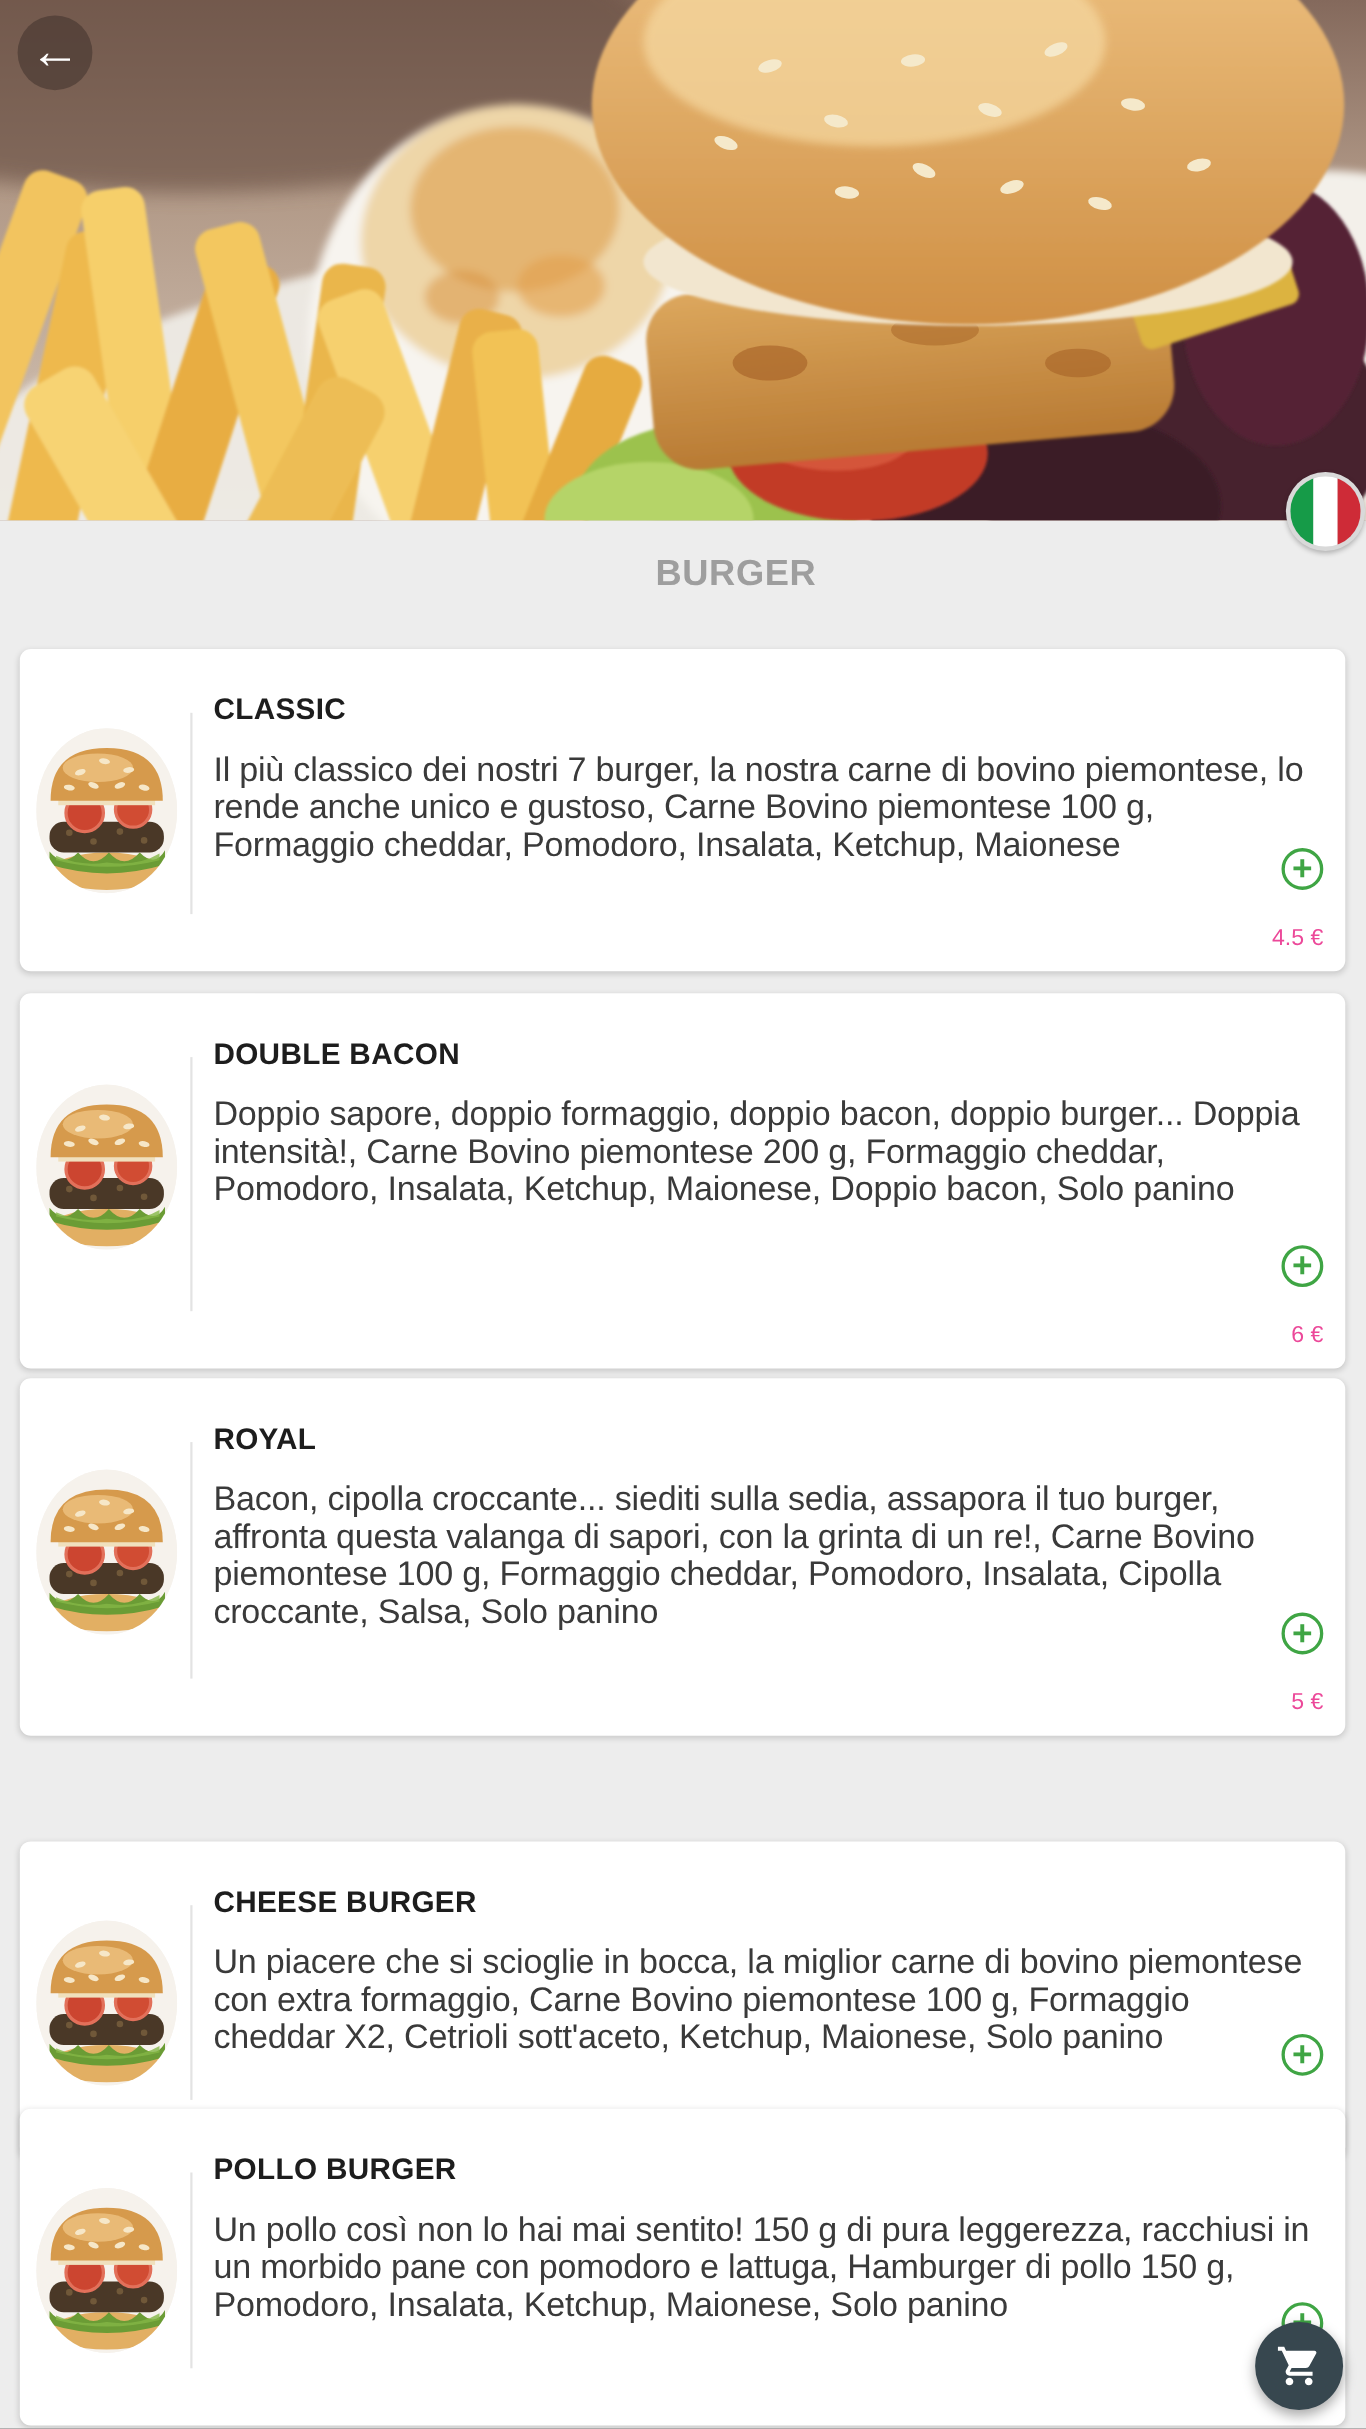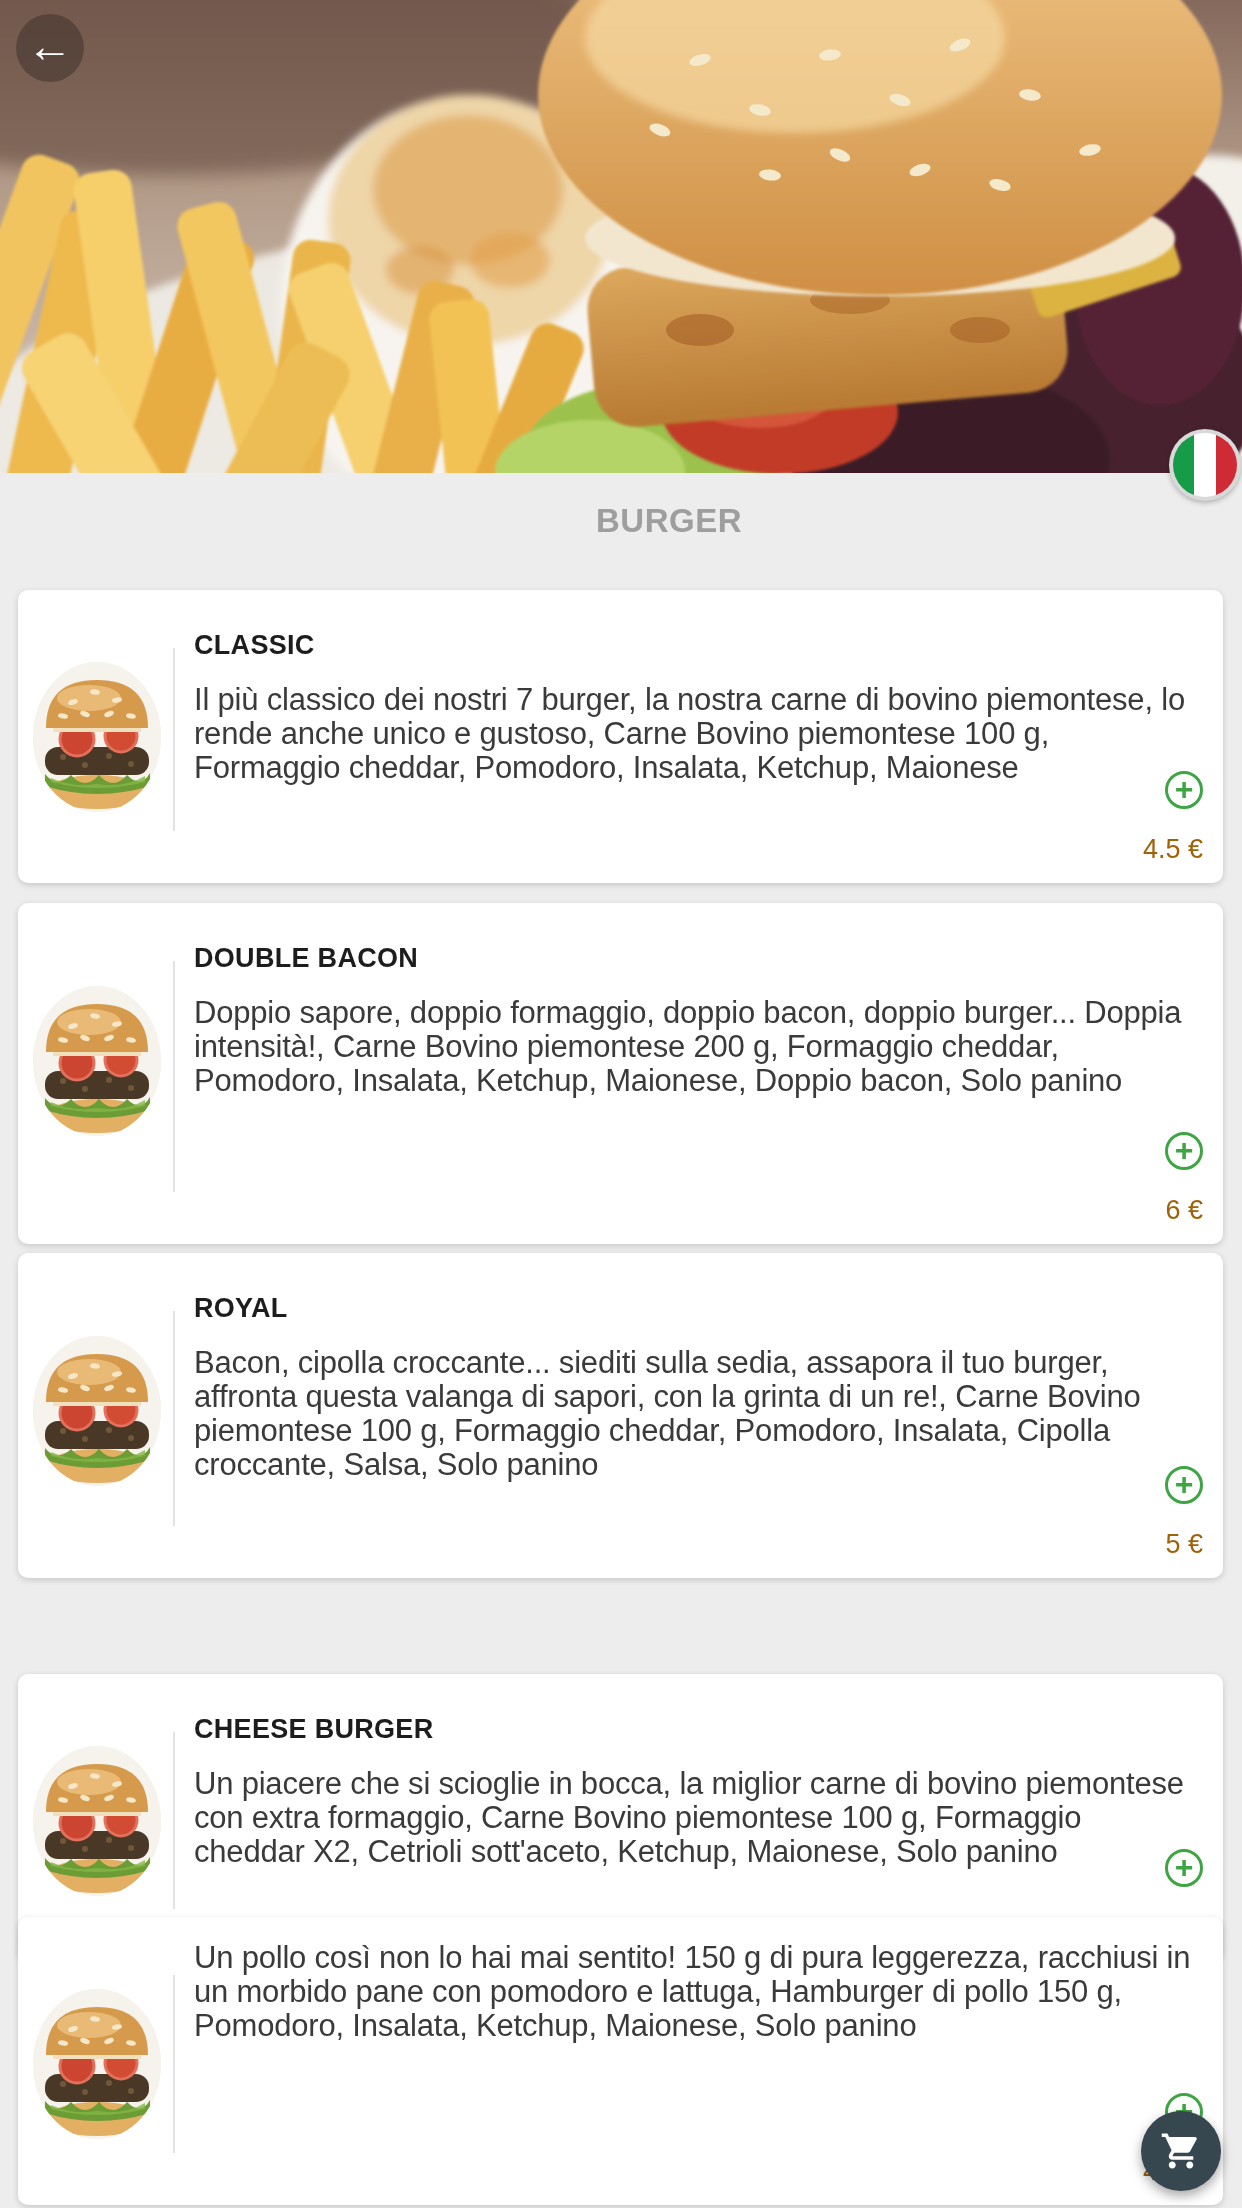--- a/index.html
+++ b/index.html
@@ -51,21 +51,21 @@
   .vline{position:absolute;left:155px;top:58px;bottom:52px;width:2px;background:#e3e3e3;}
   .content{margin:0 24px 0 176px;padding-top:24px;}
   .item-name{font-size:27px;font-weight:bold;color:#1d1d1d;letter-spacing:.3px;margin:16px 0 22px 0;}
   .item-desc{font-size:31px;color:#3a3a3a;line-height:34px;letter-spacing:-.2px;}
   .add-btn{
     position:absolute;right:20px;bottom:74px;width:32px;height:32px;
     border:3px solid #3fa544;border-radius:50%;background:#fff;color:#3fa544;
     display:flex;align-items:center;justify-content:center;cursor:pointer;
   }
   .add-btn .glyph{font-size:32px;line-height:1;margin-top:-3px;font-weight:bold;}
-  .item-price{position:absolute;right:20px;bottom:18px;font-size:27px;color:#a16207;}
+  .item-price{position:absolute;right:20px;bottom:18px;font-size:21px;color:#ec4899;}
 
   
   .fab{
     position:absolute;left:1141px;top:2111px;width:80px;height:80px;border-radius:50%;
     background:#37474f;z-index:10;display:flex;align-items:center;justify-content:center;
     box-shadow:0 5px 12px rgba(0,0,0,.35);cursor:pointer;
   }
   .fab svg{width:42px;height:42px;}
   .hidden-defs{position:absolute;width:0;height:0;overflow:hidden;}
 </style>
@@ -286,20 +286,21 @@
     </div>
 
     <div class="card c5">
       <div class="thumb">
           <svg viewBox="0 0 128 150">
             <use href="#thumbBurger"></use>
           </svg>
         </div>
       <div class="vline"></div>
       <div class="content">
+        <div class="item-name">POLLO BURGER</div>
         <div class="item-desc">Un pollo così non lo hai mai sentito! 150 g di pura leggerezza, racchiusi in un morbido pane con pomodoro e lattuga, Hamburger di pollo 150 g, Pomodoro, Insalata, Ketchup, Maionese, Solo panino</div>
       </div>
       <div class="add-btn">
         <span class="glyph">+</span>
       </div>
       <div class="item-price">4.5 €</div>
     </div>
 
   </div>
 

